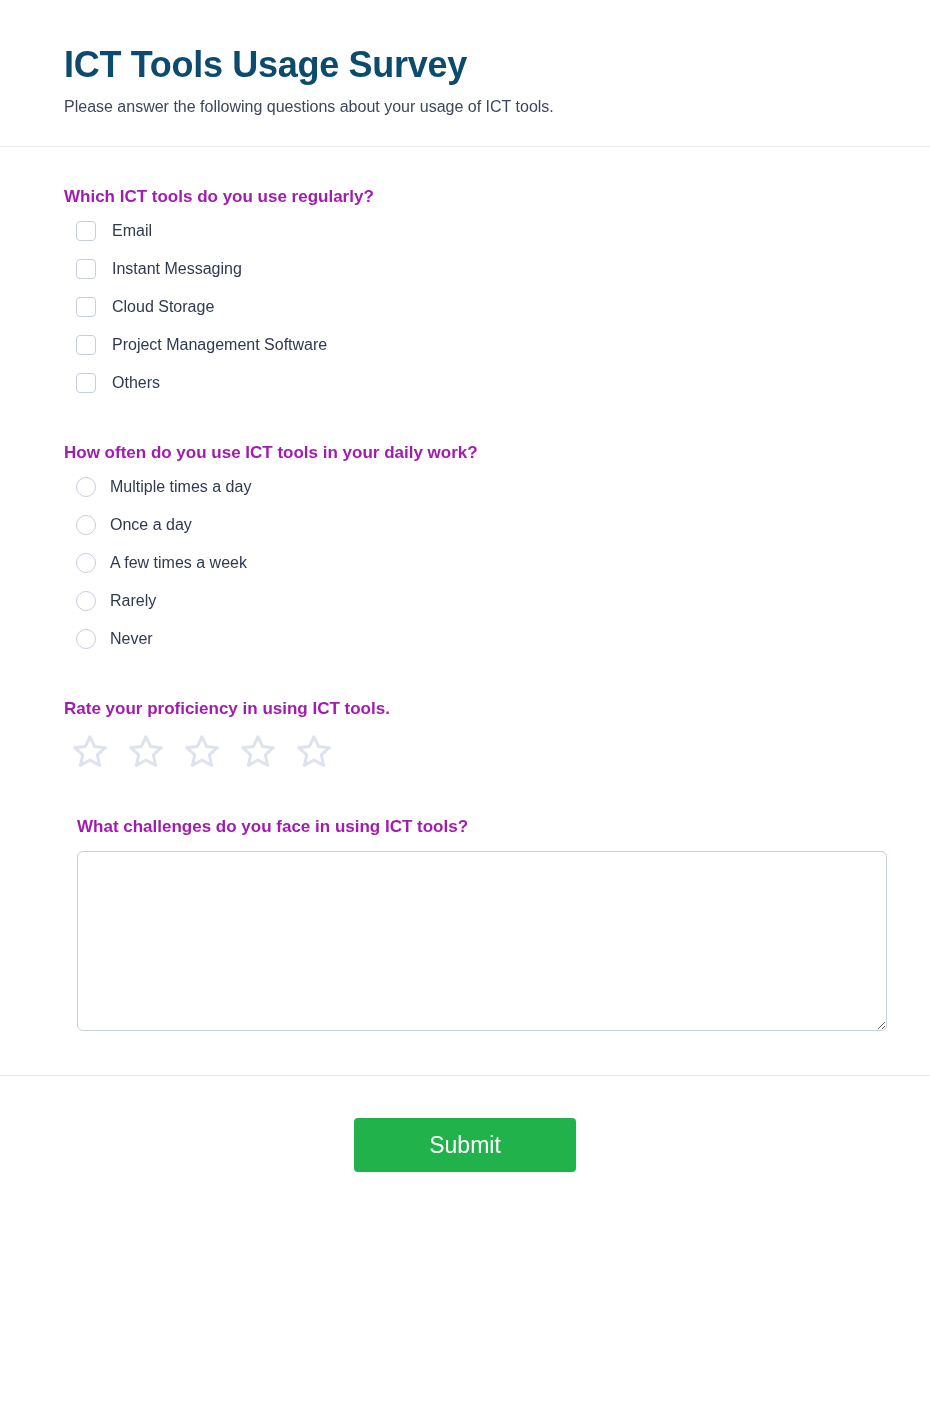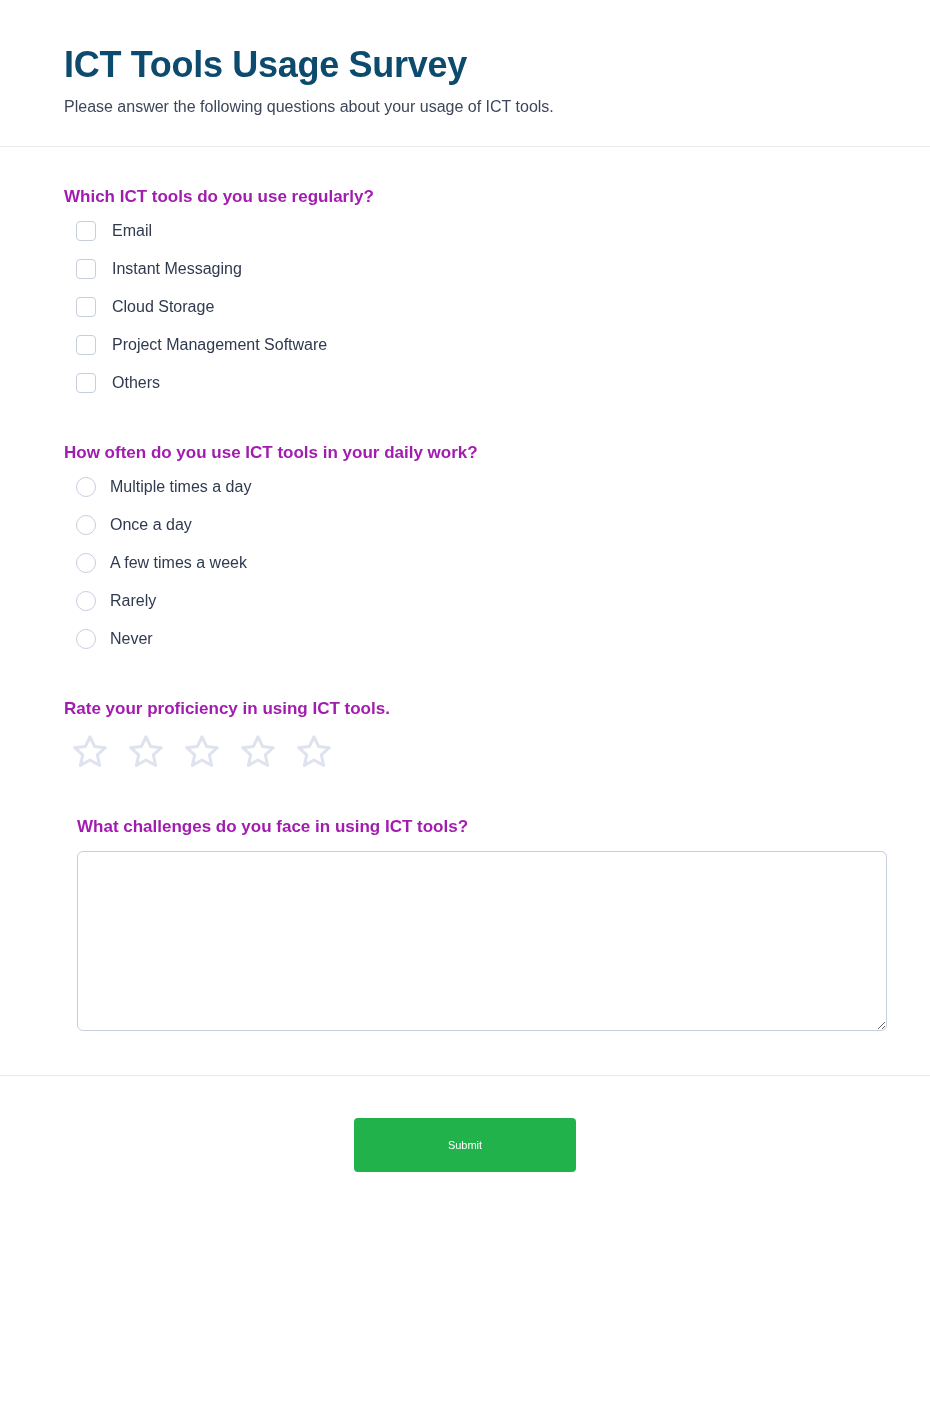--- a/index.html
+++ b/index.html
@@ -131,21 +131,21 @@
     justify-content: center;
   }
   .submit-button {
     width: 222px;
     height: 54px;
     border: none;
     border-radius: 4px;
     background: #22b24c;
     color: #ffffff;
     font-family: "Liberation Sans", sans-serif;
-    font-size: 11px;
+    font-size: 23px;
     cursor: pointer;
   }
 </style>
 </head>
 <body>
 
 <div class="page">
 
   <div class="form-header">
     <h1 class="form-title">ICT Tools Usage Survey</h1>

